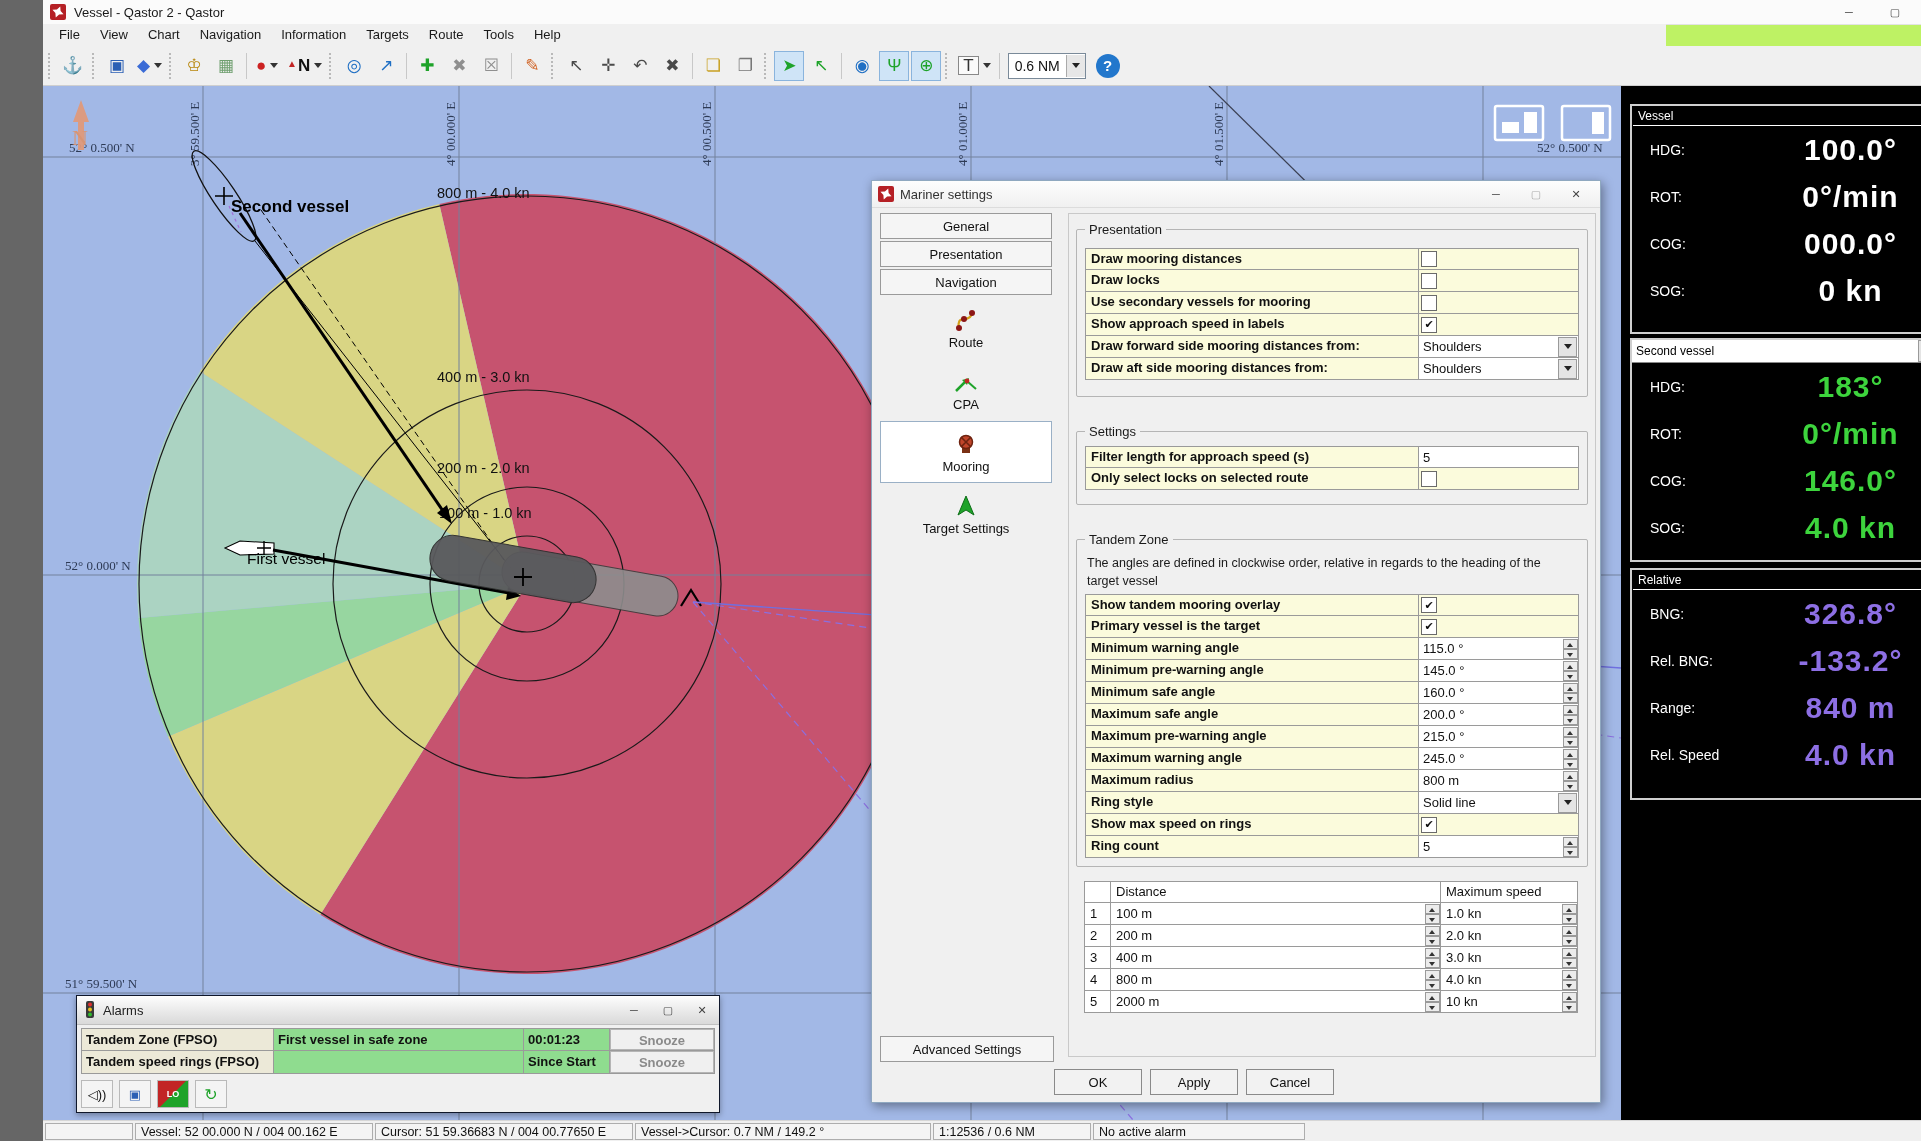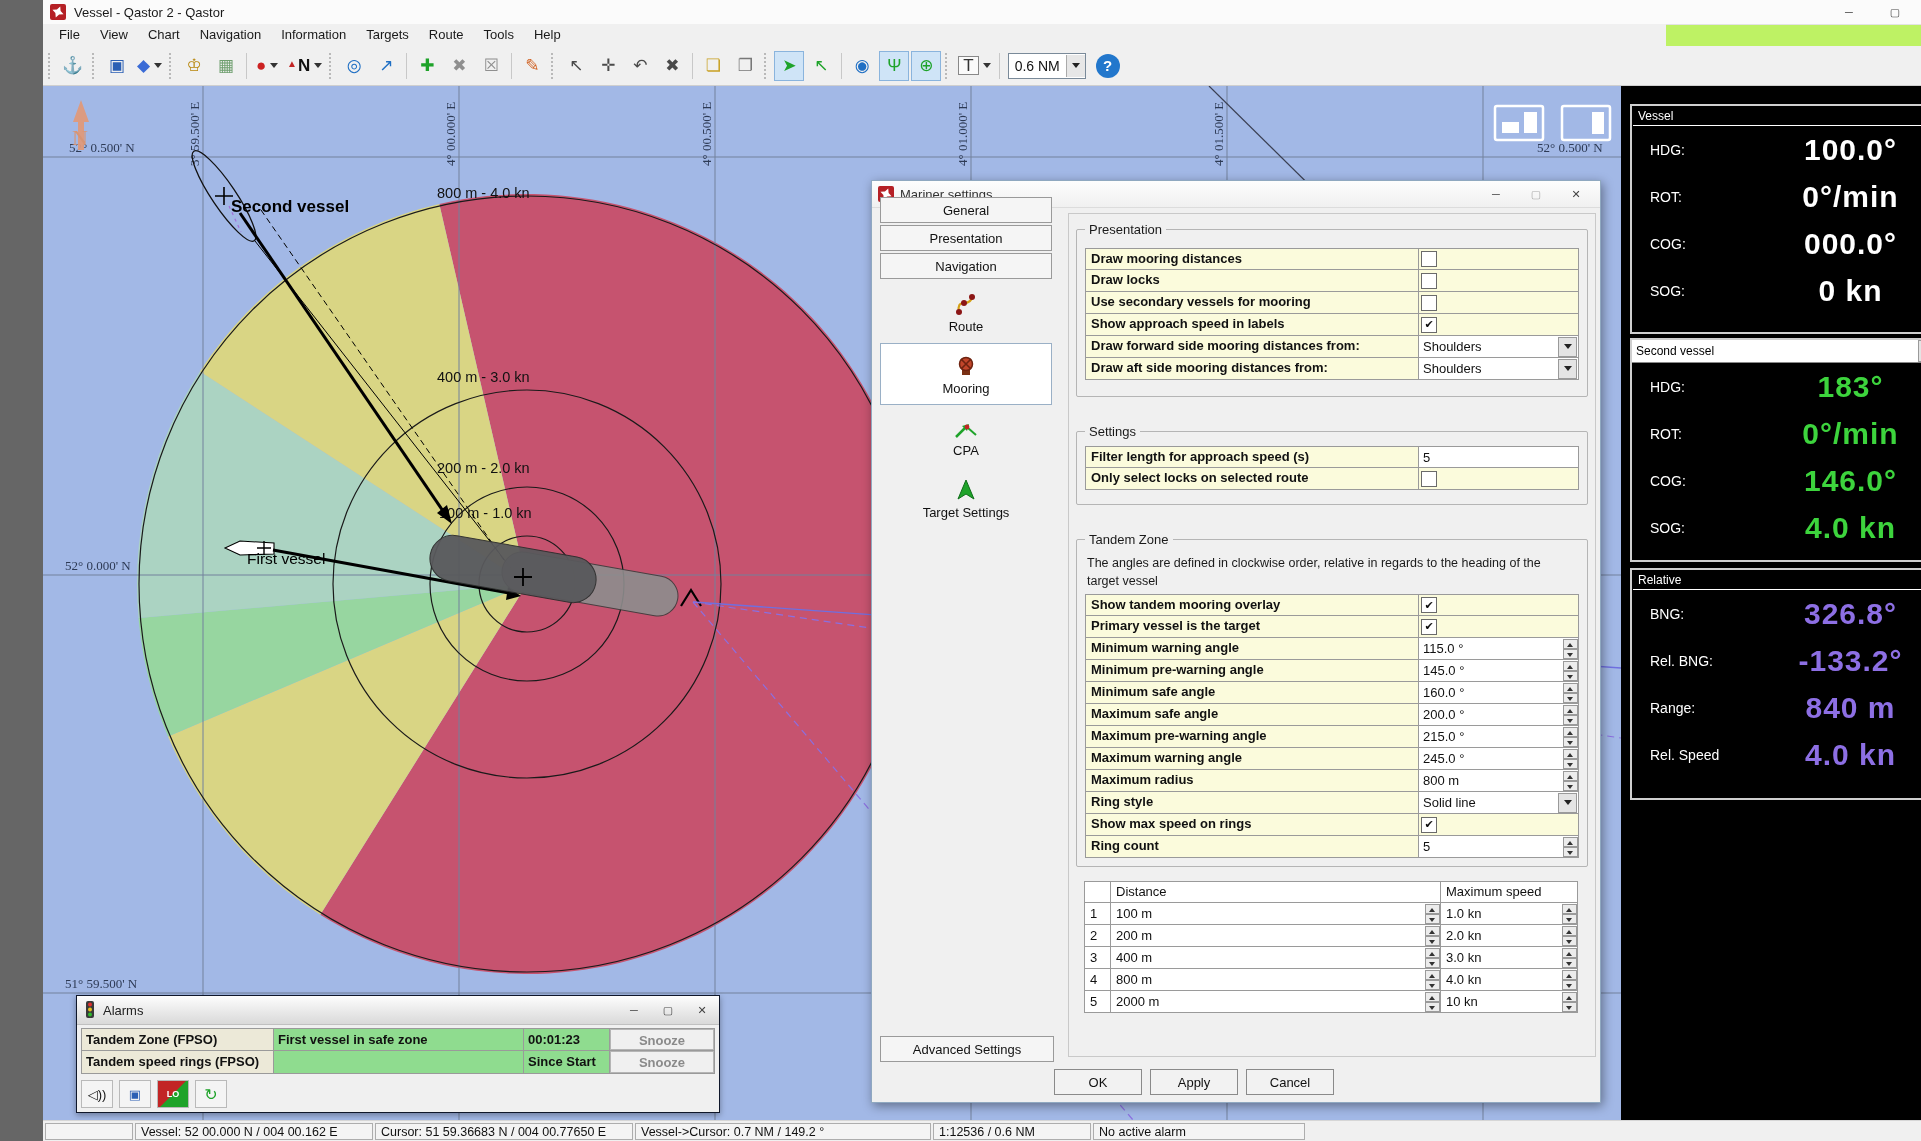--- a/index.html
+++ b/index.html
@@ -75,21 +75,21 @@
         justify-content:center;font-size:13px;}
   .aico.louk{background:linear-gradient(135deg,#c22525 49%,#1fa32a 51%);color:#fff;font-size:9px;font-weight:bold;}
   
   #dlg{position:absolute;left:828px;top:180px;width:730px;height:923px;background:#f0f0f0;
        border:1px solid #8fa8c0;box-shadow:2px 3px 10px rgba(0,0,0,.4);box-sizing:border-box;}
   #dlg .dtitle{height:26px;background:linear-gradient(#fdfdfd,#f0f0f0);border-bottom:1px solid #dcdcdc;
                display:flex;align-items:center;}
   #dlg .dtitle .txt{font-size:13px;color:#333;margin-left:6px;}
   #dlg .dctl{margin-left:auto;display:flex;margin-right:4px;}
   #dlg .dctl .wbtn{width:40px;height:22px;}
-  .dnav{position:absolute;left:8px;top:16px;width:172px;}
+  .dnav{position:absolute;left:8px;top:32px;width:172px;}
   .dnav-btn{height:24px;background:#f5f5f5;border:1px solid #9a9a9a;margin-bottom:2px;display:flex;
             align-items:center;justify-content:center;font-size:13px;}
   .dnav-item{height:62px;display:flex;flex-direction:column;align-items:center;justify-content:center;font-size:13px;gap:2px;}
   .dnav-item.sel{background:#fff;border:1px solid #9ab0c6;box-sizing:border-box;}
   .adv-btn{position:absolute;left:8px;top:855px;width:172px;height:24px;background:#f5f5f5;border:1px solid #9a9a9a;
            display:flex;align-items:center;justify-content:center;font-size:13px;}
   .dcontent{position:absolute;left:196px;top:32px;width:526px;height:842px;border:1px solid #c9c9c9;background:#f0f0f0;}
   .grp{position:absolute;border:1px solid #b5b5b5;border-radius:2px;}
   .grp .glegend{position:absolute;top:-8px;left:8px;background:#f0f0f0;padding:0 4px;font-size:13px;color:#1a1a1a;}
   .dtbl{position:absolute;left:8px;right:8px;}
@@ -488,37 +488,37 @@
       <div class="dnav-btn">Navigation</div>
       <div class="dnav-item">
         <svg width="26" height="26" viewBox="0 0 26 26">
           <path d="M6 21 Q4 12 11 12 T19 6" stroke="#d4a017" stroke-width="2.2" fill="none"></path>
           <circle cx="6" cy="21" r="3" fill="#8c1616"></circle>
             <circle cx="11" cy="12" r="3" fill="#8c1616"></circle>
             <circle cx="19" cy="6" r="3" fill="#8c1616"></circle>
         </svg>
         <span>Route</span>
       </div>
-      <div class="dnav-item sel">
-        <svg width="26" height="26" viewBox="0 0 26 26">
-          <rect x="9" y="17" width="8" height="5" fill="#7a3014"></rect>
-          <circle cx="13" cy="11" r="6.5" fill="#c0452a" stroke="#6e2310" stroke-width="1.5"></circle>
-          <path d="M8 6 L18 16 M18 6 L8 16" stroke="#6e2310" stroke-width="1.6"></path>
-        </svg>
-        <span>Mooring</span>
-      </div>
       <div class="dnav-item">
         <svg width="26" height="26" viewBox="0 0 26 26">
           <path d="M3 22 L14 11" stroke="#1fa32a" stroke-width="2.5"></path>
             <polygon points="16,9 9,11 14,16" fill="#1fa32a"></polygon>
           <path d="M23 20 L15 13" stroke="#1fa32a" stroke-width="2"></path>
             <circle cx="14" cy="12" r="2.4" fill="#c22525"></circle>
         </svg>
         <span>CPA</span>
       </div>
+      <div class="dnav-item sel">
+        <svg width="26" height="26" viewBox="0 0 26 26">
+          <rect x="9" y="17" width="8" height="5" fill="#7a3014"></rect>
+          <circle cx="13" cy="11" r="6.5" fill="#c0452a" stroke="#6e2310" stroke-width="1.5"></circle>
+          <path d="M8 6 L18 16 M18 6 L8 16" stroke="#6e2310" stroke-width="1.6"></path>
+        </svg>
+        <span>Mooring</span>
+      </div>
       <div class="dnav-item">
         <svg width="26" height="26" viewBox="0 0 26 26">
           <polygon points="13,3 21,22 13,17 5,22" fill="#1fa32a" stroke="#0e6e18" stroke-width="1"></polygon>
         </svg>
         <span>Target Settings</span>
       </div>
     </div>
     <div class="adv-btn">Advanced Settings</div>
 
     <div class="dcontent"></div>

